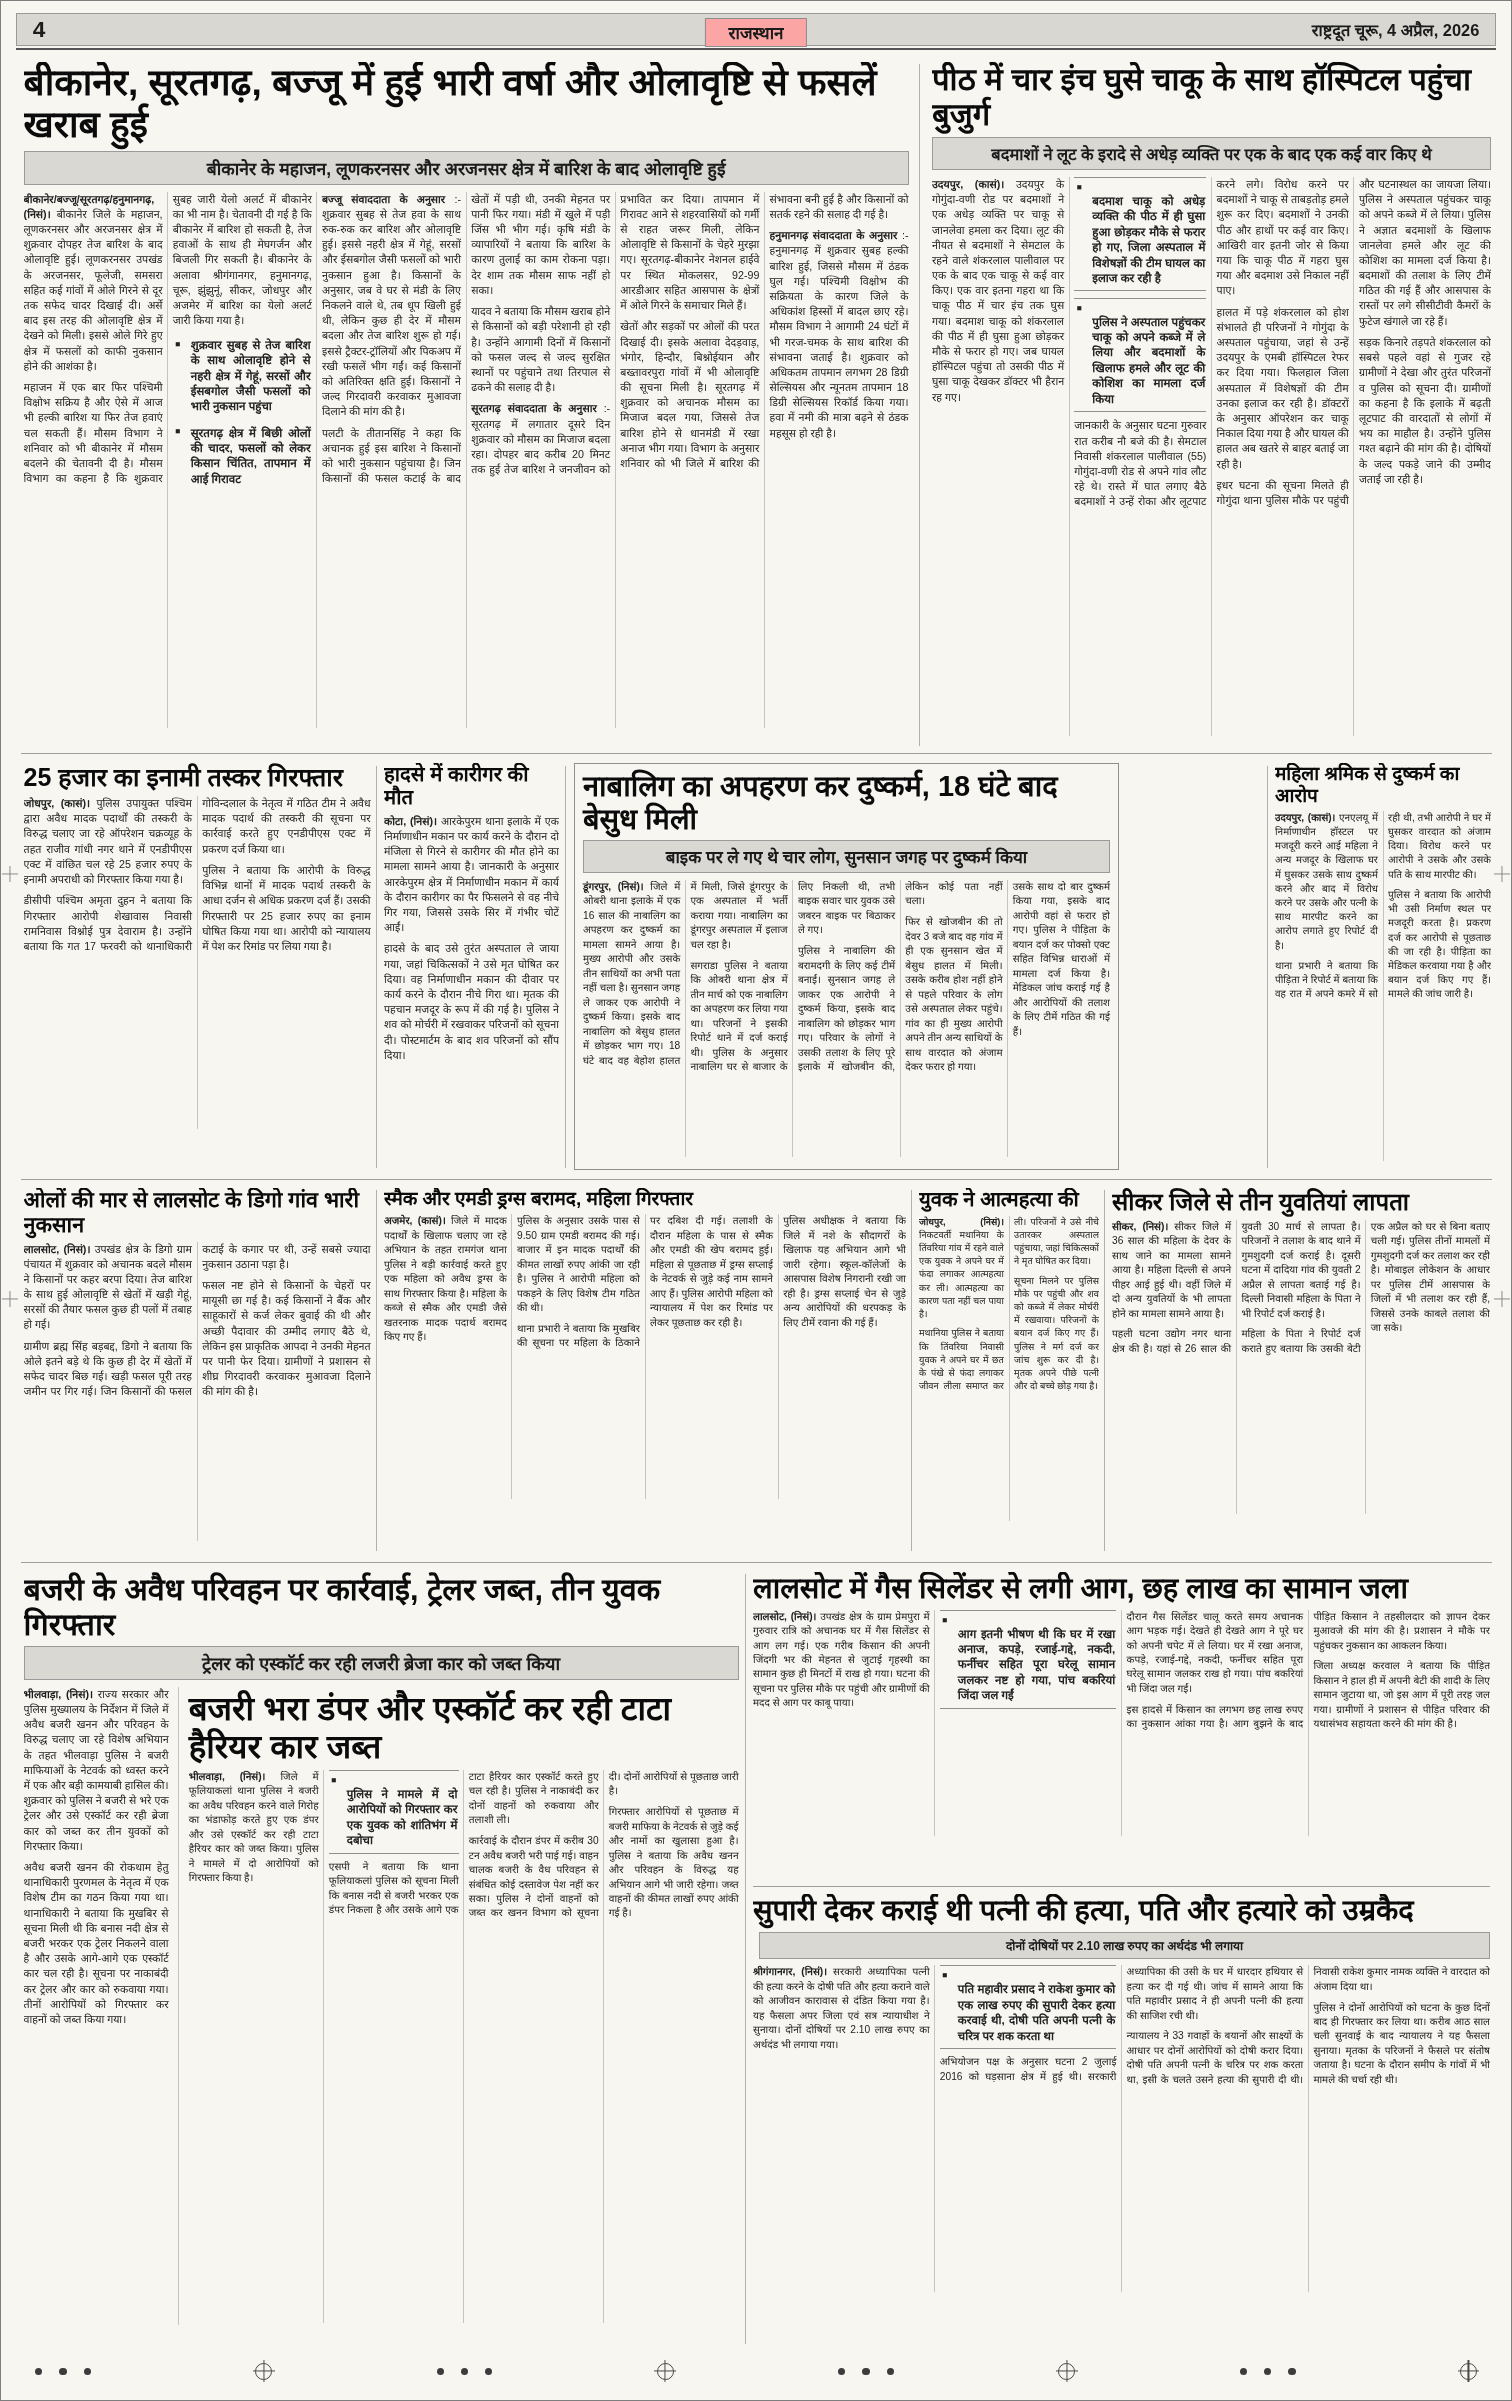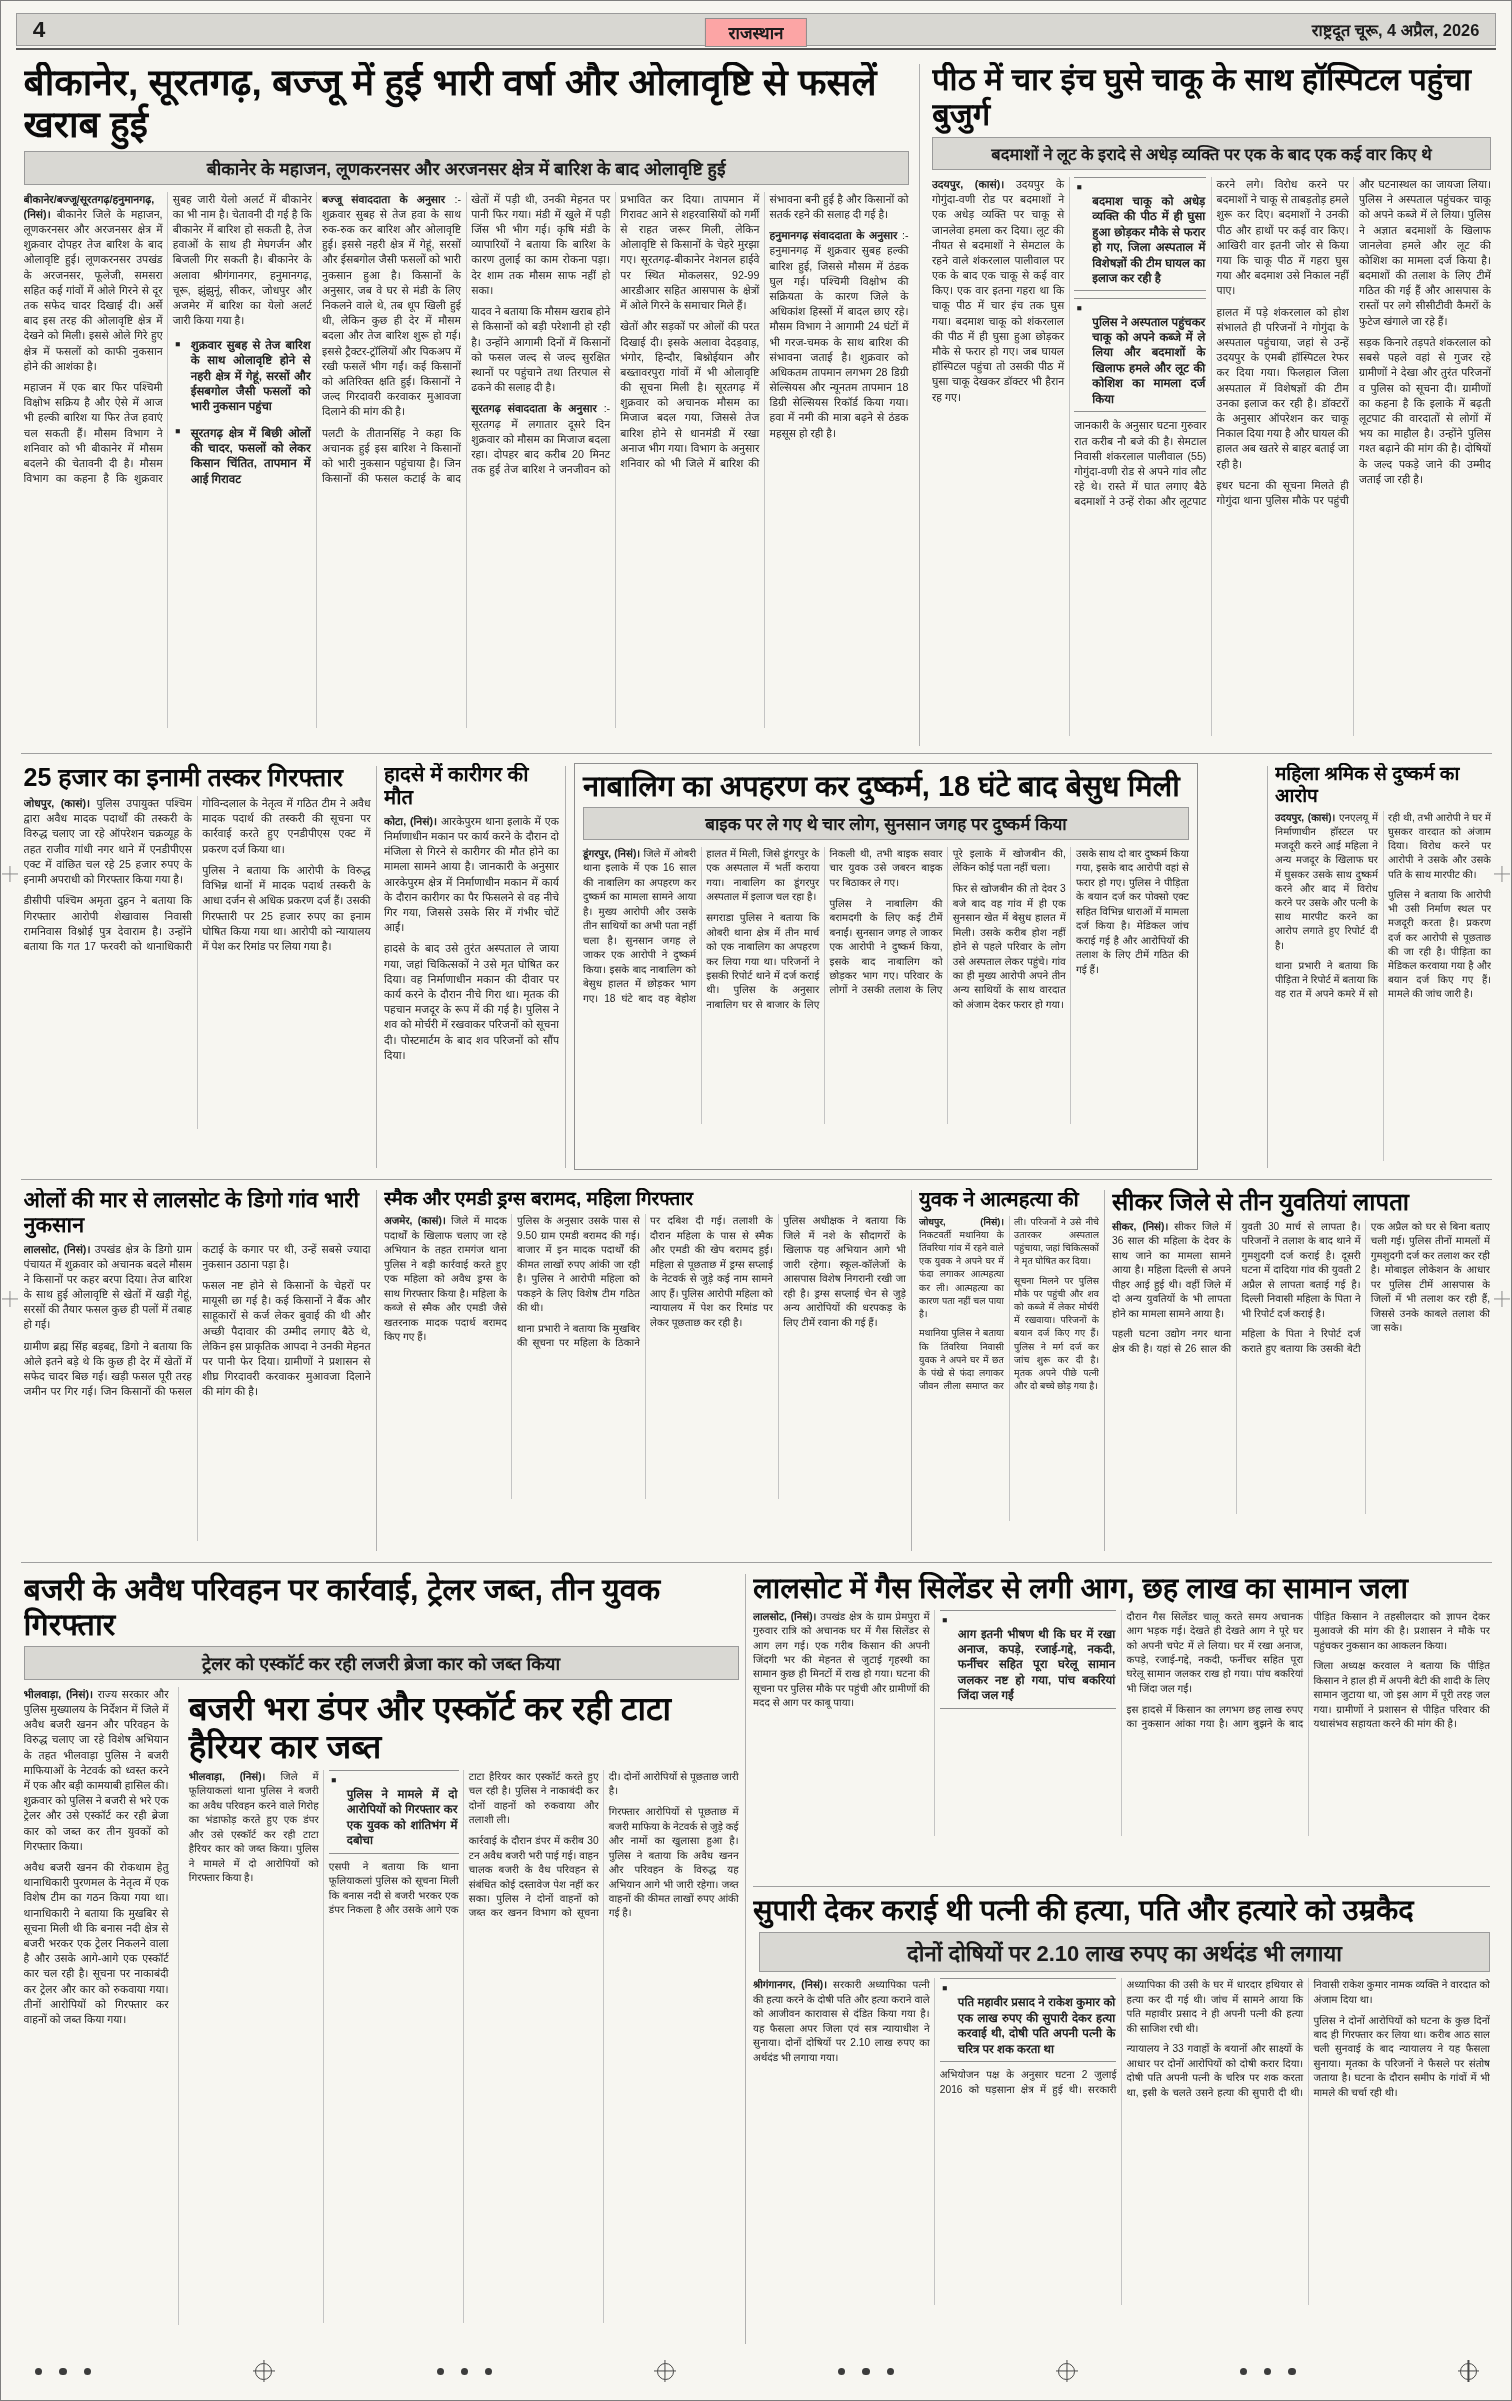--- a/index.html
+++ b/index.html
@@ -125,21 +125,21 @@
   <div class="block" style="left:383px; top:762px; width:175px; height:407px;">
     <div class="headline" style="font-size:20.3px;">हादसे में कारीगर की मौत</div>
     <div class="body-cols" style="column-count:1; height:344px;">
       <p><b class="lead-bold">कोटा, (निसं)।</b> <span>आरकेपुरम थाना इलाके में एक निर्माणाधीन मकान पर कार्य करने के दौरान दो मंजिला से गिरने से कारीगर की मौत होने का मामला सामने आया है। जानकारी के अनुसार आरकेपुरम क्षेत्र में निर्माणाधीन मकान में कार्य के दौरान कारीगर का पैर फिसलने से वह नीचे गिर गया, जिससे उसके सिर में गंभीर चोटें आईं।</span></p>
       <p>हादसे के बाद उसे तुरंत अस्पताल ले जाया गया, जहां चिकित्सकों ने उसे मृत घोषित कर दिया। वह निर्माणाधीन मकान की दीवार पर कार्य करने के दौरान नीचे गिरा था। मृतक की पहचान मजदूर के रूप में की गई है। पुलिस ने शव को मोर्चरी में रखवाकर परिजनों को सूचना दी। पोस्टमार्टम के बाद शव परिजनों को सौंप दिया।</p>
     </div>
   </div>
 
   <div class="vline" style="left:564px; top:765px; height:402px;"></div>
 
-  <div class="block boxed-block" style="left:573px; top:762px; width:624px; height:407px;">
+  <div class="block boxed-block" style="left:573px; top:762px; width:545px; height:407px;">
     <div class="headline" style="font-size:29px;">नाबालिग का अपहरण कर दुष्कर्म, 18 घंटे बाद बेसुध मिली</div>
     <div class="kicker" style="font-size:17px;">बाइक पर ले गए थे चार लोग, सुनसान जगह पर दुष्कर्म किया</div>
     <div class="body-cols" style="column-count:5; height:277px; font-size:10.2px;">
       <p><b class="lead-bold">डूंगरपुर, (निसं)।</b> <span>जिले में ओबरी थाना इलाके में एक 16 साल की नाबालिग का अपहरण कर दुष्कर्म का मामला सामने आया है। मुख्य आरोपी और उसके तीन साथियों का अभी पता नहीं चला है। सुनसान जगह ले जाकर एक आरोपी ने दुष्कर्म किया। इसके बाद नाबालिग को बेसुध हालत में छोड़कर भाग गए। 18 घंटे बाद वह बेहोश हालत में मिली, जिसे डूंगरपुर के एक अस्पताल में भर्ती कराया गया। नाबालिग का डूंगरपुर अस्पताल में इलाज चल रहा है।</span></p>
       <p>सगराडा पुलिस ने बताया कि ओबरी थाना क्षेत्र में तीन मार्च को एक नाबालिग का अपहरण कर लिया गया था। परिजनों ने इसकी रिपोर्ट थाने में दर्ज कराई थी। पुलिस के अनुसार नाबालिग घर से बाजार के लिए निकली थी, तभी बाइक सवार चार युवक उसे जबरन बाइक पर बिठाकर ले गए।</p>
       <p>पुलिस ने नाबालिग की बरामदगी के लिए कई टीमें बनाईं। सुनसान जगह ले जाकर एक आरोपी ने दुष्कर्म किया, इसके बाद नाबालिग को छोड़कर भाग गए। परिवार के लोगों ने उसकी तलाश के लिए पूरे इलाके में खोजबीन की, लेकिन कोई पता नहीं चला।</p>
       <p>फिर से खोजबीन की तो देवर 3 बजे बाद वह गांव में ही एक सुनसान खेत में बेसुध हालत में मिली। उसके करीब होश नहीं होने से पहले परिवार के लोग उसे अस्पताल लेकर पहुंचे। गांव का ही मुख्य आरोपी अपने तीन अन्य साथियों के साथ वारदात को अंजाम देकर फरार हो गया।</p>
       <p>उसके साथ दो बार दुष्कर्म किया गया, इसके बाद आरोपी वहां से फरार हो गए। पुलिस ने पीड़िता के बयान दर्ज कर पोक्सो एक्ट सहित विभिन्न धाराओं में मामला दर्ज किया है। मेडिकल जांच कराई गई है और आरोपियों की तलाश के लिए टीमें गठित की गई हैं।</p>
     </div>
   </div>
@@ -233,21 +233,21 @@
       <p>दौरान गैस सिलेंडर चालू करते समय अचानक आग भड़क गई। देखते ही देखते आग ने पूरे घर को अपनी चपेट में ले लिया। घर में रखा अनाज, कपड़े, रजाई-गद्दे, नकदी, फर्नीचर सहित पूरा घरेलू सामान जलकर राख हो गया। पांच बकरियां भी जिंदा जल गईं।</p>
       <p>इस हादसे में किसान का लगभग छह लाख रुपए का नुकसान आंका गया है। आग बुझने के बाद पीड़ित किसान ने तहसीलदार को ज्ञापन देकर मुआवजे की मांग की है। प्रशासन ने मौके पर पहुंचकर नुकसान का आकलन किया।</p>
       <p>जिला अध्यक्ष करवाल ने बताया कि पीड़ित किसान ने हाल ही में अपनी बेटी की शादी के लिए सामान जुटाया था, जो इस आग में पूरी तरह जल गया। ग्रामीणों ने प्रशासन से पीड़ित परिवार की यथासंभव सहायता करने की मांग की है।</p>
     </div>
   </div>
 
   <div class="hline" style="left:752px; top:1885px; width:737px;"></div>
 
   <div class="block" style="left:752px; top:1893px; width:737px; height:452px;">
     <div class="headline" style="font-size:29px;">सुपारी देकर कराई थी पत्नी की हत्या, पति और हत्यारे को उम्रकैद</div>
-    <div class="kicker" style="font-size:22px;margin-left:6px;">दोनों दोषियों पर 2.10 लाख रुपए का अर्थदंड भी लगाया</div>
+    <div class="kicker" style="font-size:12px;margin-left:6px;">दोनों दोषियों पर 2.10 लाख रुपए का अर्थदंड भी लगाया</div>
     <div class="body-cols" style="column-count:4; height:327px; font-size:10.2px;">
       <p><b class="lead-bold">श्रीगंगानगर, (निसं)।</b> <span>सरकारी अध्यापिका पत्नी की हत्या करने के दोषी पति और हत्या कराने वाले को आजीवन कारावास से दंडित किया गया है। यह फैसला अपर जिला एवं सत्र न्यायाधीश ने सुनाया। दोनों दोषियों पर 2.10 लाख रुपए का अर्थदंड भी लगाया गया।</span></p>
       <p class="bullet boxed">पति महावीर प्रसाद ने राकेश कुमार को एक लाख रुपए की सुपारी देकर हत्या करवाई थी, दोषी पति अपनी पत्नी के चरित्र पर शक करता था</p>
       <p>अभियोजन पक्ष के अनुसार घटना 2 जुलाई 2016 को घड़साना क्षेत्र में हुई थी। सरकारी अध्यापिका की उसी के घर में धारदार हथियार से हत्या कर दी गई थी। जांच में सामने आया कि पति महावीर प्रसाद ने ही अपनी पत्नी की हत्या की साजिश रची थी।</p>
       <p>न्यायालय ने 33 गवाहों के बयानों और साक्ष्यों के आधार पर दोनों आरोपियों को दोषी करार दिया। दोषी पति अपनी पत्नी के चरित्र पर शक करता था, इसी के चलते उसने हत्या की सुपारी दी थी। निवासी राकेश कुमार नामक व्यक्ति ने वारदात को अंजाम दिया था।</p>
       <p>पुलिस ने दोनों आरोपियों को घटना के कुछ दिनों बाद ही गिरफ्तार कर लिया था। करीब आठ साल चली सुनवाई के बाद न्यायालय ने यह फैसला सुनाया। मृतका के परिजनों ने फैसले पर संतोष जताया है। घटना के दौरान समीप के गांवों में भी मामले की चर्चा रही थी।</p>
     </div>
   </div>
 
   <div class="crop" style="left:1.1px; top:865px;"></div>

